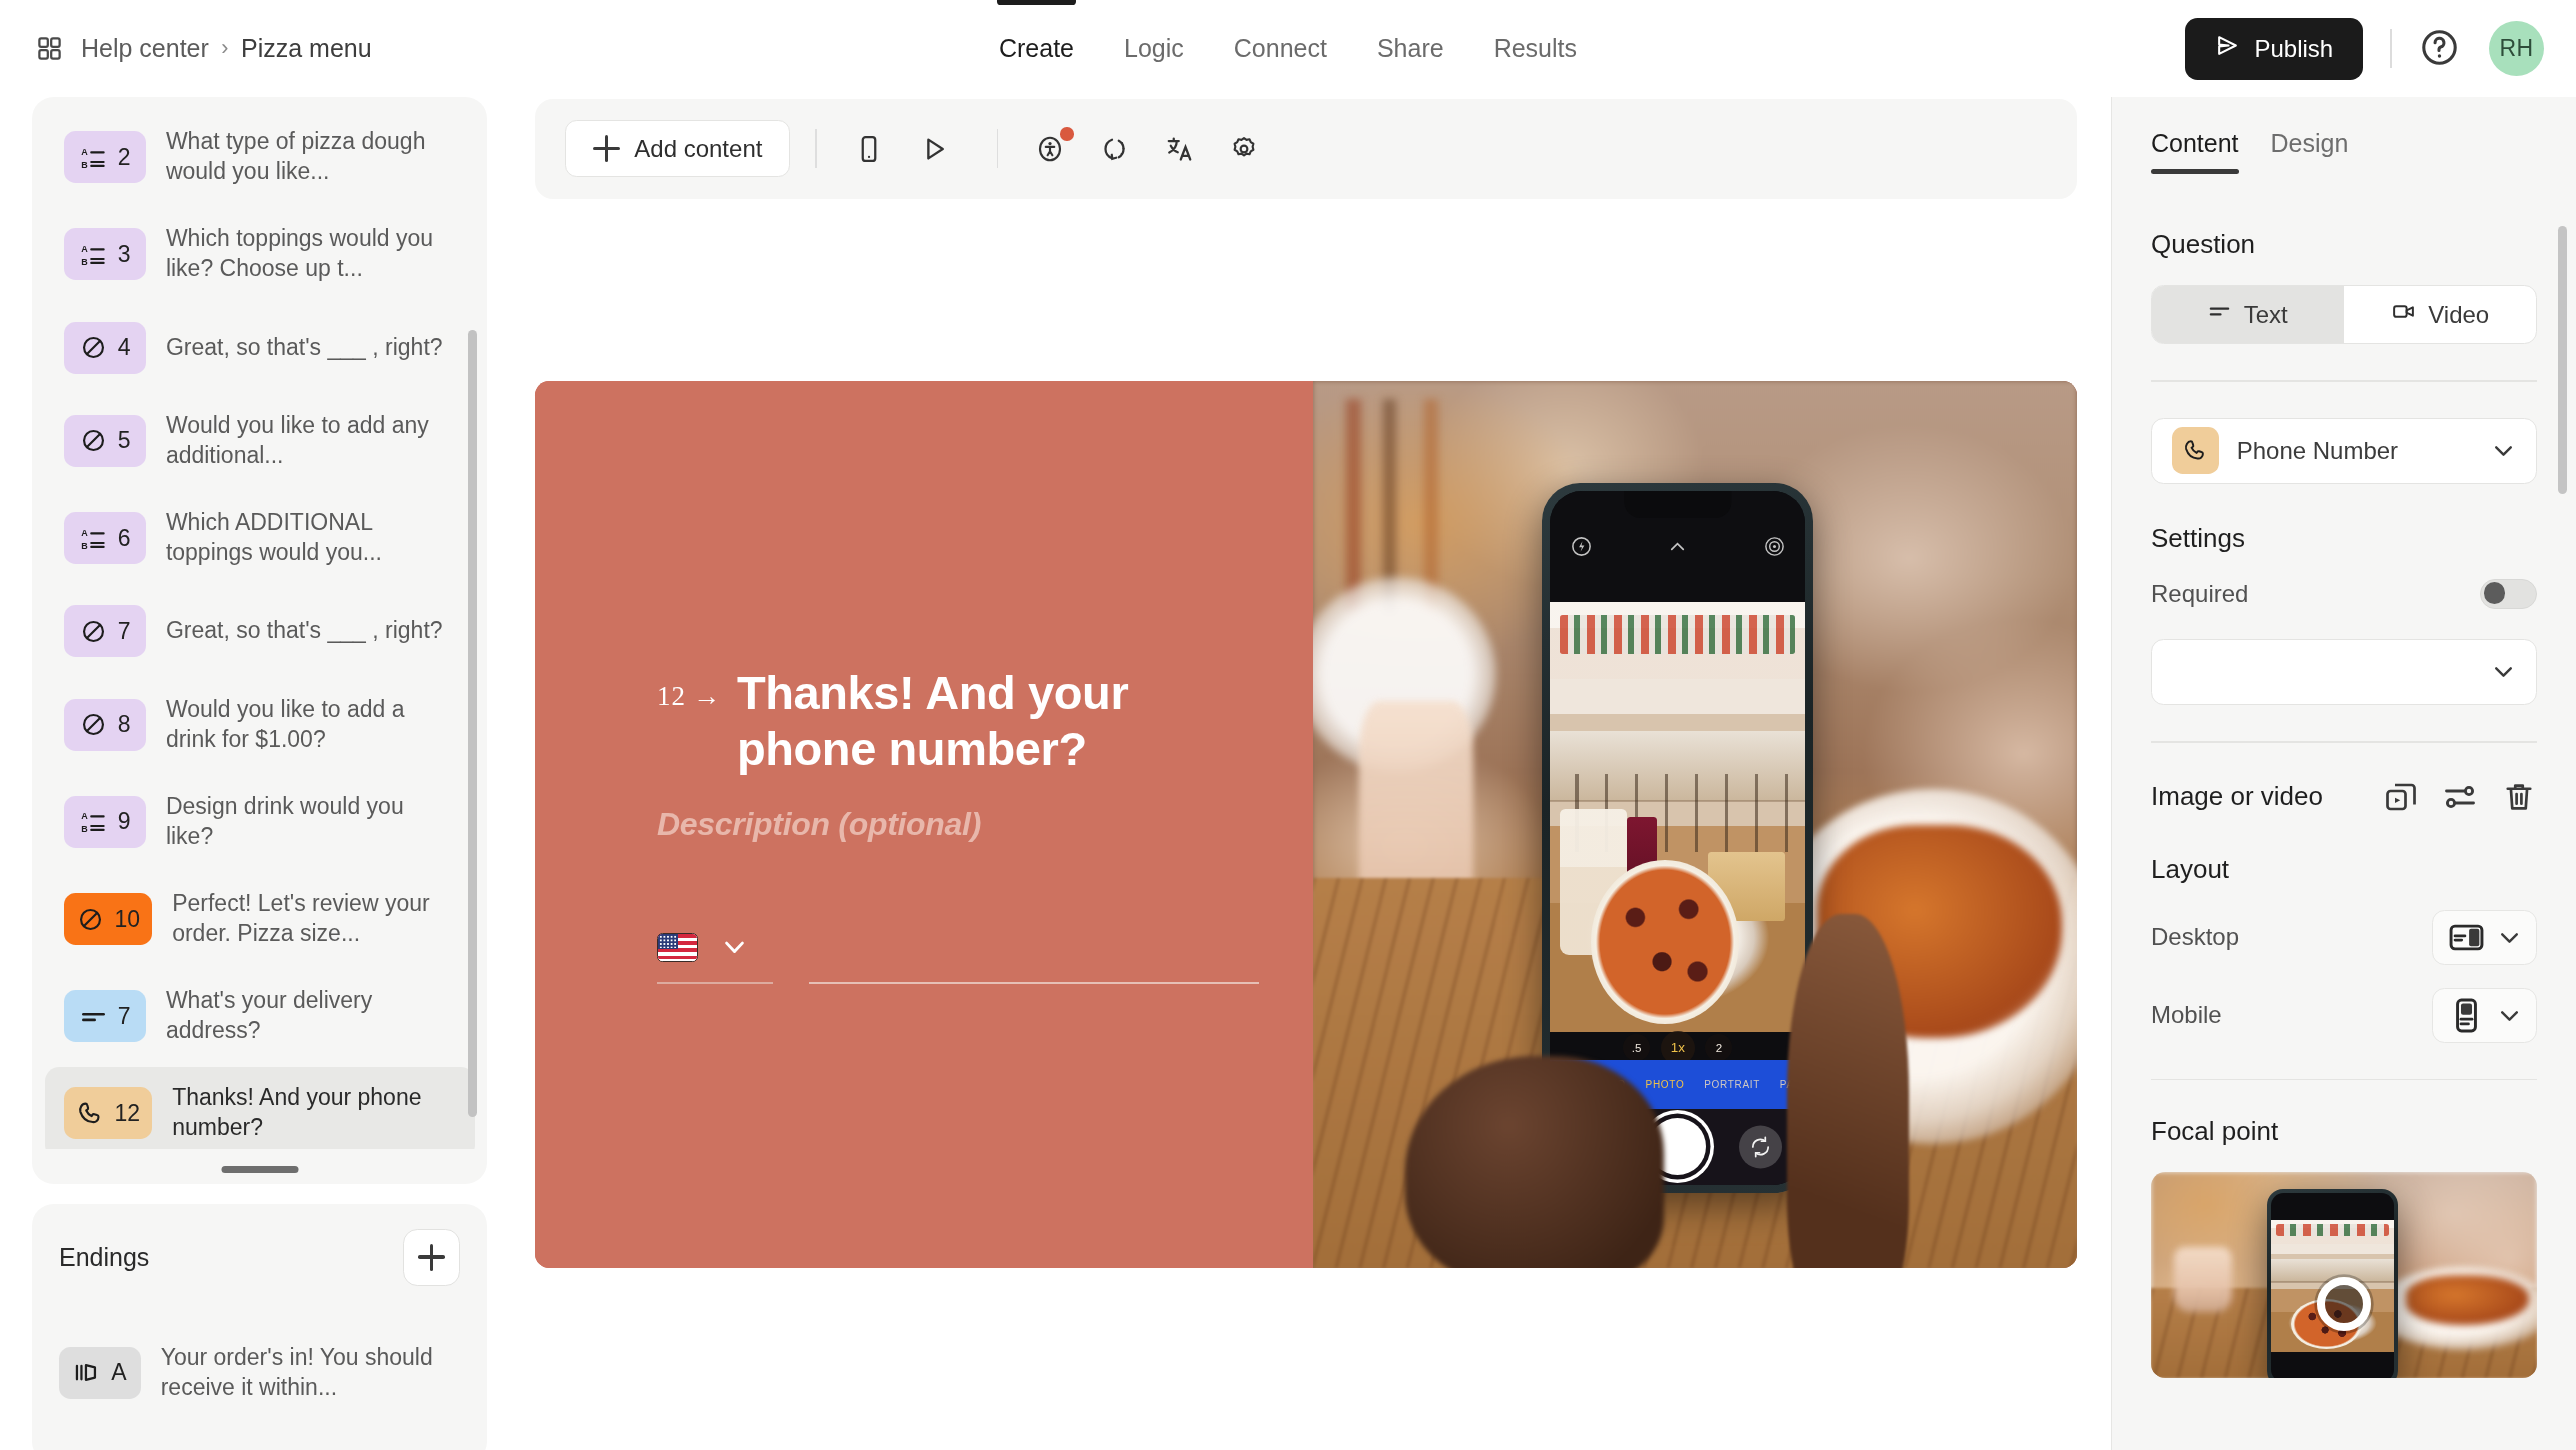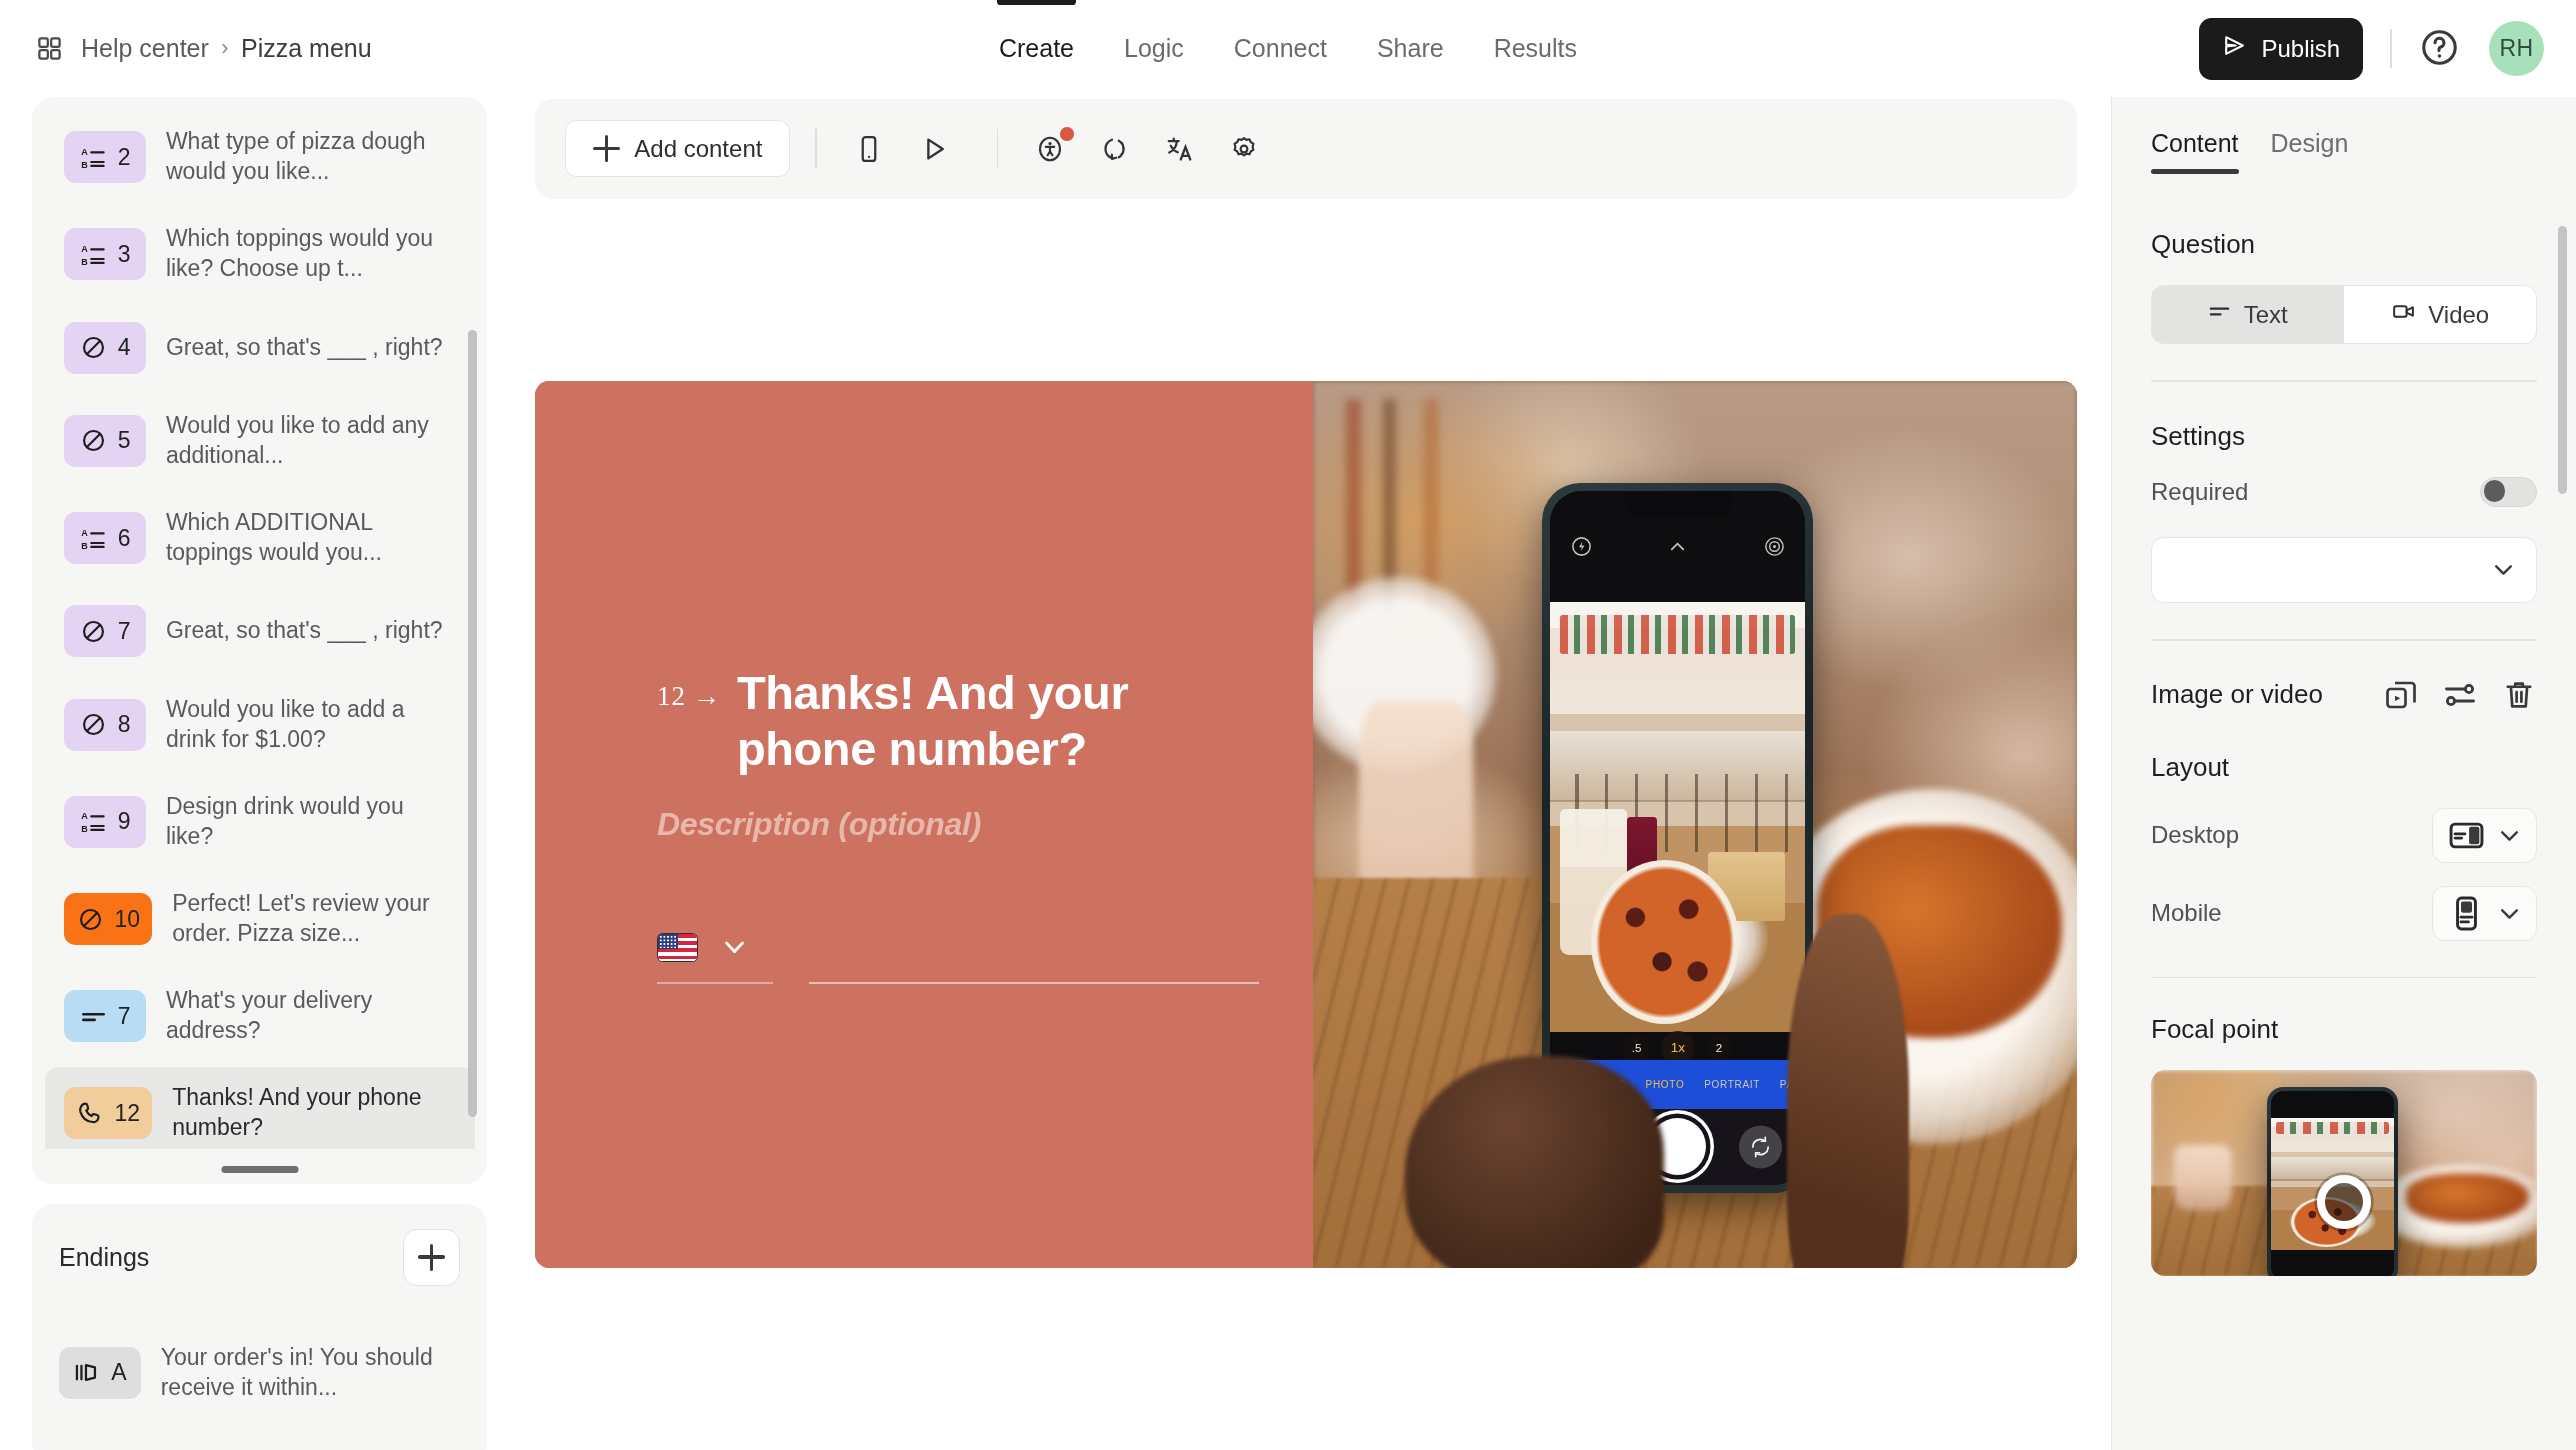--- a/index.html
+++ b/index.html
@@ -35,21 +35,21 @@
   .mtab.active { color: #1d1d1d; }
   .mtab.active::before {
     content: ""; position: absolute; left: 23px; right: 23px; top: 0;
     height: 5.4px; background: #1d1d1d; border-radius: 0 0 3.6px 3.6px;
   }
 
   .topright { margin-left: auto; display: flex; align-items: center; gap: 0; padding-right: 32px; }
   .publish-btn {
     display: flex; align-items: center; gap: 14.3px;
     background: #1b1b1b; color: #fff; border-radius: 12.5px;
-    height: 62px; padding: 0 23px; font-size: 24px; border: none; cursor: pointer;
+    height: 62px; padding: 0 30px; font-size: 24px; border: none; cursor: pointer;
     font-family: inherit;
   }
   .vsep { width: 1.8px; height: 39px; background: #dcdcdc; margin: 0 27px; }
   .help-btn { width: 41px; height: 41px; cursor: pointer; color:#3a3a3a; }
   .avatar {
     width: 55px; height: 55px; border-radius: 50%;
     background: #a8e0bc; color: #2e4d3a; display: flex;
     align-items: center; justify-content: center;
     font-size: 23px; margin-left: 29px; cursor: pointer; letter-spacing: 0.4px;
   }
@@ -858,20 +858,33 @@
                 <rect x="3" y="7" width="12" height="10" rx="2"></rect>
                   <path d="M15 11 L21 8 L21 16 L15 13 Z"></path>
               </svg>
             </span>
             <span>Video</span>
           </div>
         </div>
 
         <div class="hr"></div>
 
+        <div class="select-box">
+          <span class="sel-icon">
+            <svg width="25" height="25" viewBox="0 0 24 24" fill="none" stroke="#1d1d1d" stroke-width="1.9" stroke-linecap="round" stroke-linejoin="round">
+              <path d="M7.5 3.2c.9 0 1.4.5 1.6 1.3l.7 2.4c.2.7 0 1.3-.6 1.7l-1 .7c1 2.2 2.6 3.9 4.8 5l.7-1c.4-.6 1-.8 1.7-.6l2.4.7c.8.2 1.3.7 1.3 1.6 0 3-2.5 5.2-5.2 4.6C8.3 19.3 4.7 15.7 3 10.5 2.1 7.4 4.3 3.2 7.5 3.2z"></path>
+            </svg>
+          </span>
+          <span class="sel-label">Phone Number</span>
+          <span class="chev">
+            <svg viewBox="0 0 24 24" fill="none" stroke="#3a3a3a" stroke-width="2.3" stroke-linecap="round" stroke-linejoin="round">
+                <polyline points="5,9 12,16 19,9"></polyline>
+              </svg>
+          </span>
+        </div>
 
         <div class="sect-title">Settings</div>
 
         <div class="row">
           <span class="row-label">Required</span>
           <span class="toggle">
               <span class="knob"></span>
             </span>
         </div>
 

